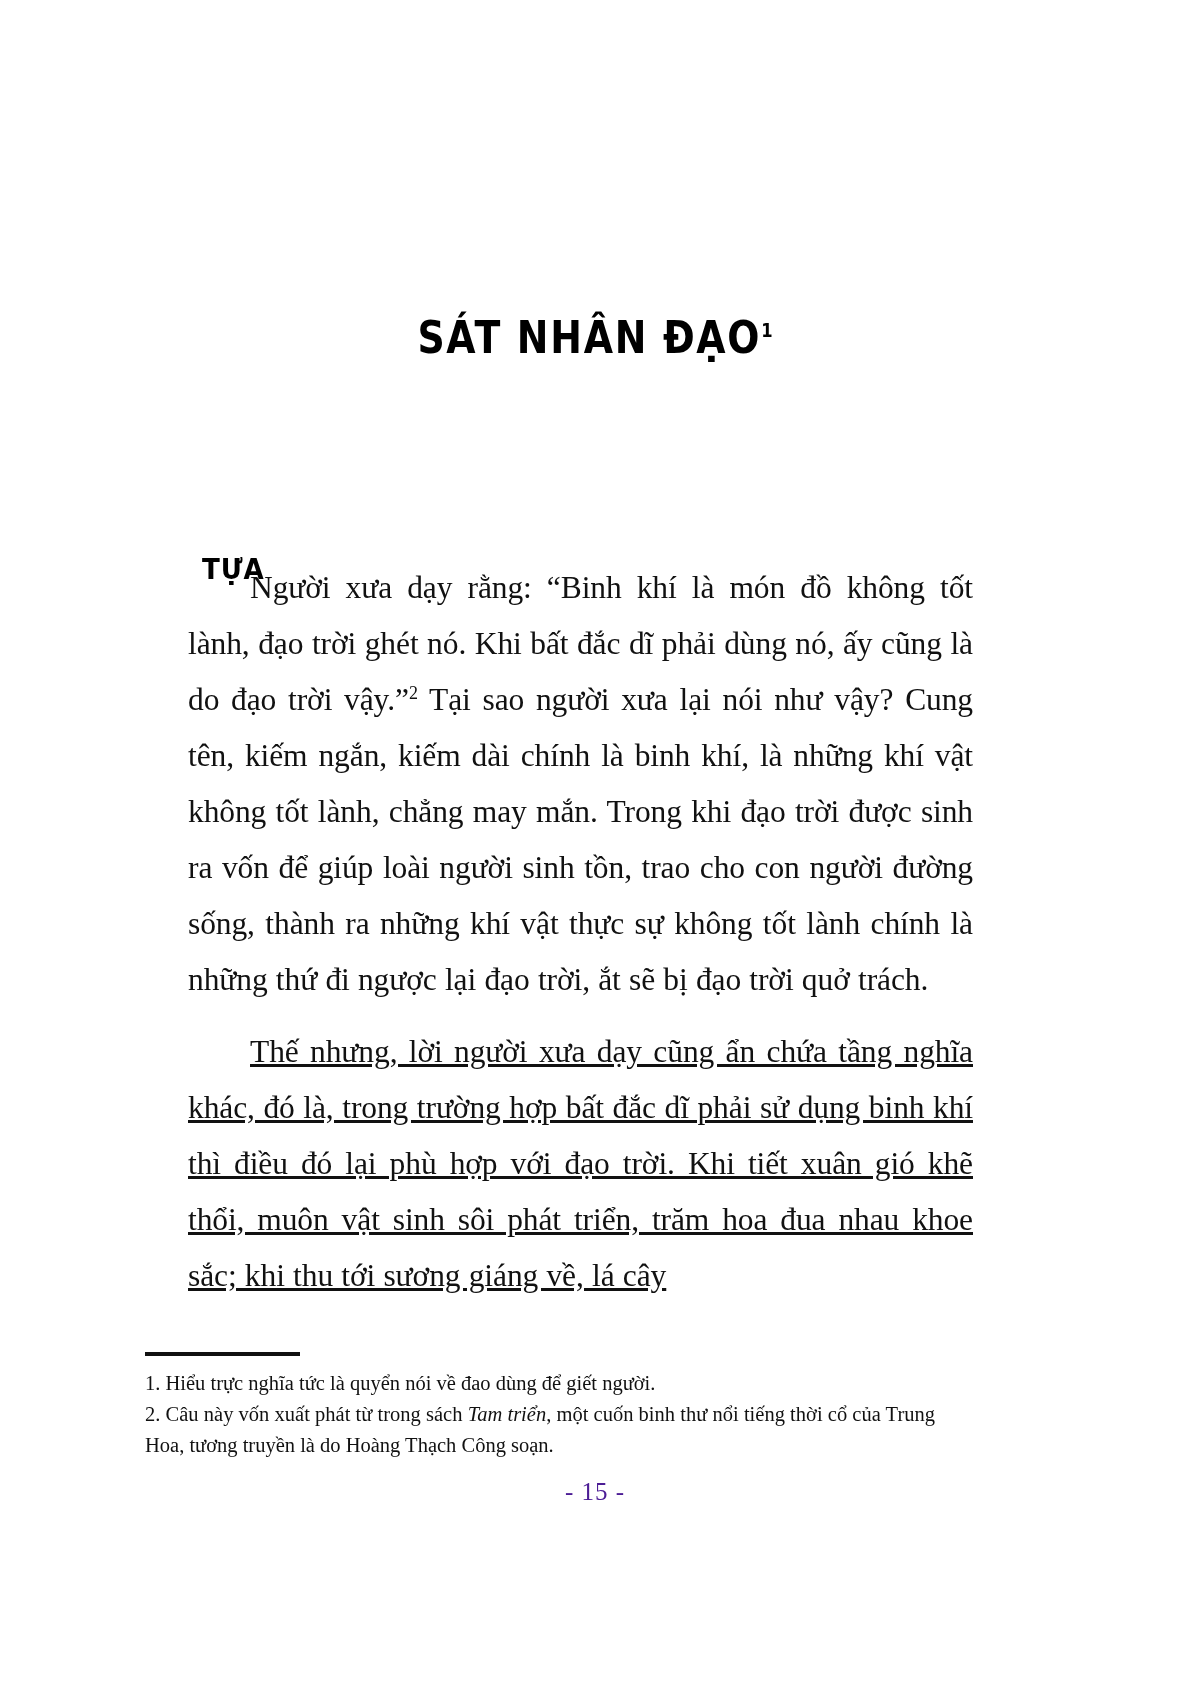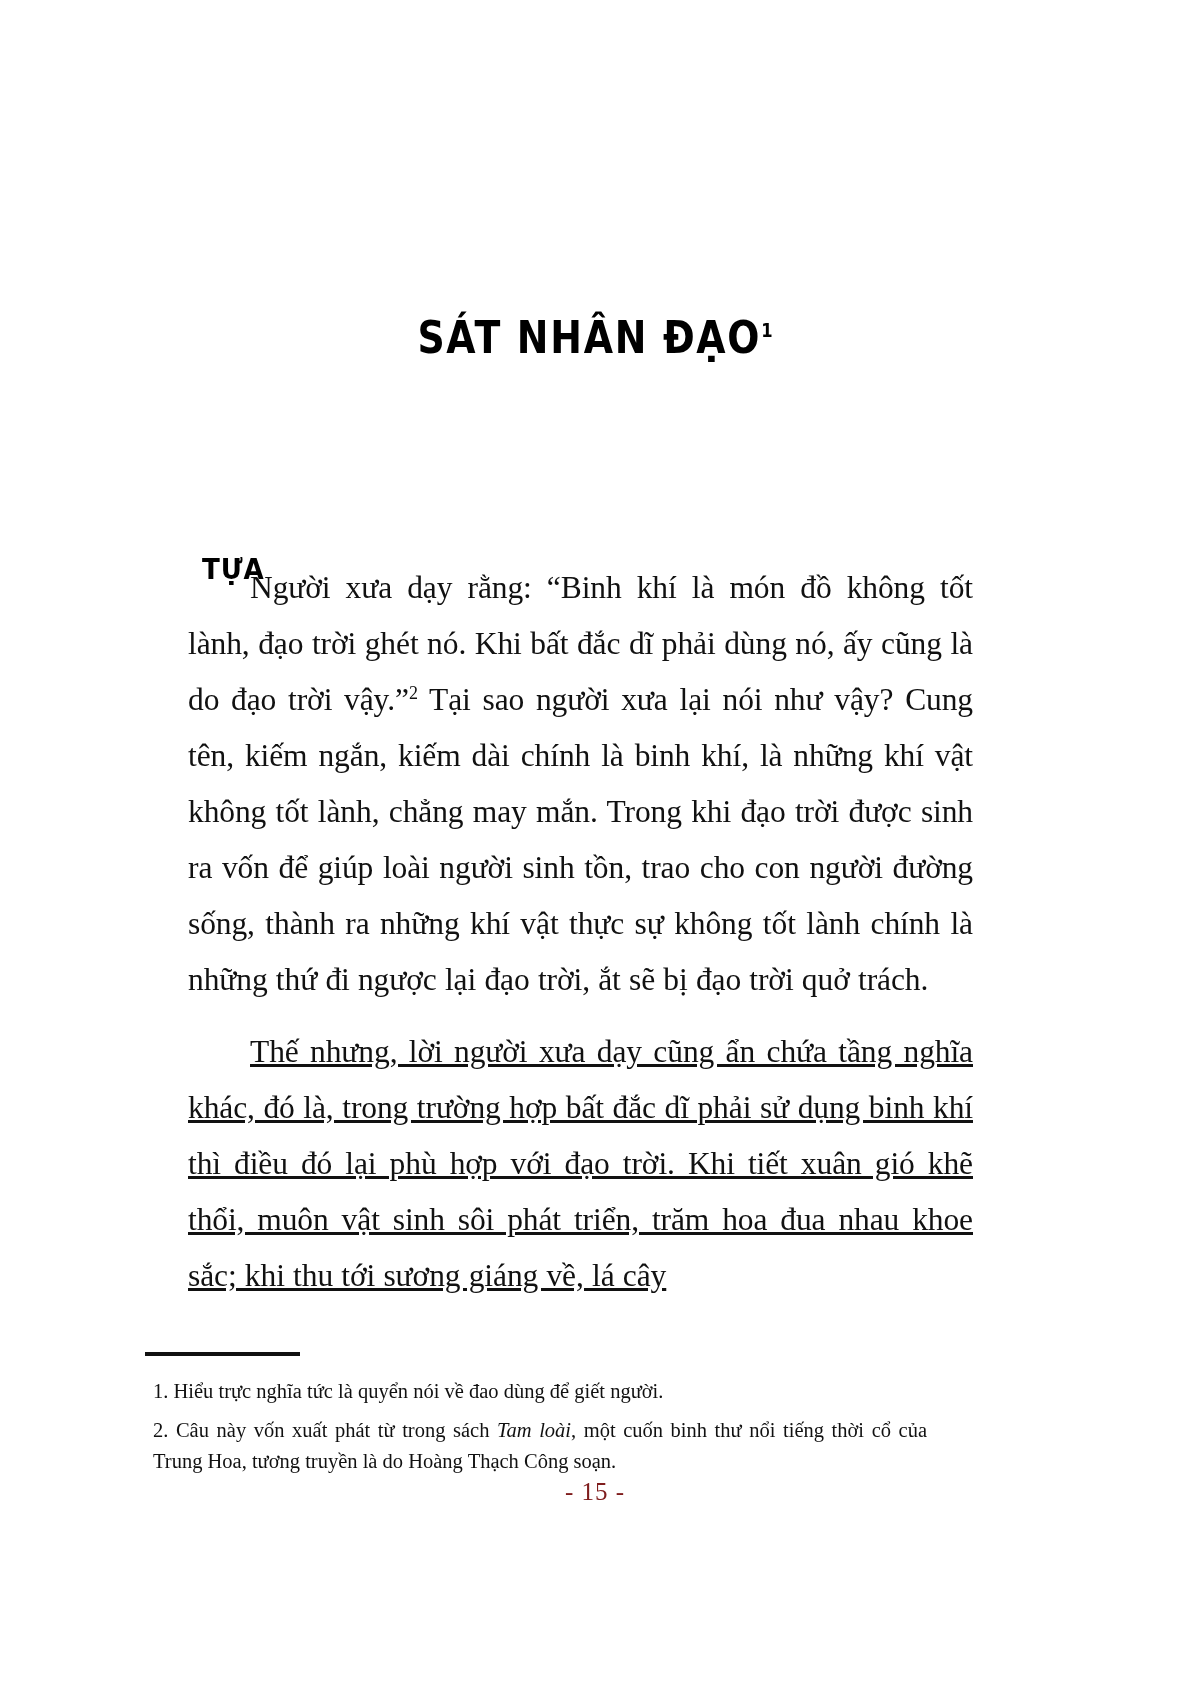--- a/index.html
+++ b/index.html
@@ -92,38 +92,38 @@
     position: absolute;
     left: 128px;
     top: 1368px;
     width: 790px;
     font-size: 20.5px;
     line-height: 31px;
     text-align: justify;
     font-family: "Liberation Serif", "DejaVu Serif", serif;
   }
   .footnote {
-    margin: 8px;
+    margin: 0;
     text-indent: 0;
   }
   .footnote em {
     font-style: italic;
   }
 
   
   .page-number {
     position: absolute;
     left: 0;
     right: 0;
     top: 1478px;
     text-align: center;
     font-size: 25px;
     letter-spacing: 1px;
     font-family: "Liberation Serif", "DejaVu Serif", serif;
-    color: #7f1d1d;
+    color: #4c1d95;
   }
 </style>
 </head>
 <body>
 
 <div class="page">
 
   <h1 class="chapter-title">
     <span>SÁT NHÂN ĐẠO</span><span class="sup">1</span>
   </h1>
@@ -135,18 +135,18 @@
     <p class="para"><span>Người xưa dạy rằng: “Binh khí là món đồ không tốt lành, đạo trời ghét nó. Khi bất đắc dĩ phải dùng nó, ấy cũng là do đạo trời vậy.”</span><span class="fn">2</span><span> Tại sao người xưa lại nói như vậy? Cung tên, kiếm ngắn, kiếm dài chính là binh khí, là những khí vật không tốt lành, chẳng may mắn. Trong khi đạo trời được sinh ra vốn để giúp loài người sinh tồn, trao cho con người đường sống, thành ra những khí vật thực sự không tốt lành chính là những thứ đi ngược lại đạo trời, ắt sẽ bị đạo trời quở trách.</span></p>
 
     <p class="para"><span>Thế nhưng, lời người xưa dạy cũng ẩn chứa tầng nghĩa khác, đó là, trong trường hợp bất đắc dĩ phải sử dụng binh khí thì điều đó lại phù hợp với đạo trời. Khi tiết xuân gió khẽ thổi, muôn vật sinh sôi phát triển, trăm hoa đua nhau khoe sắc; khi thu tới sương giáng về, lá cây</span></p>
 
   </div>
 
   <div class="footnote-rule"></div>
 
   <div class="footnotes">
     <p class="footnote"><span>1.</span><span> Hiểu trực nghĩa tức là quyển nói về đao dùng để giết người.</span></p>
-    <p class="footnote"><span>2.</span><span> Câu này vốn xuất phát từ trong sách </span><em>Tam loài</em><span>, một cuốn binh thư nổi tiếng thời cổ của Trung Hoa, tương truyền là do Hoàng Thạch Công soạn.</span></p>
+    <p class="footnote"><span>2.</span><span> Câu này vốn xuất phát từ trong sách </span><em>Tam triển</em><span>, một cuốn binh thư nổi tiếng thời cổ của Trung Hoa, tương truyền là do Hoàng Thạch Công soạn.</span></p>
   </div>
 
   <div class="page-number">- 15 -</div>
 
 </div>
 
 </body></html>

